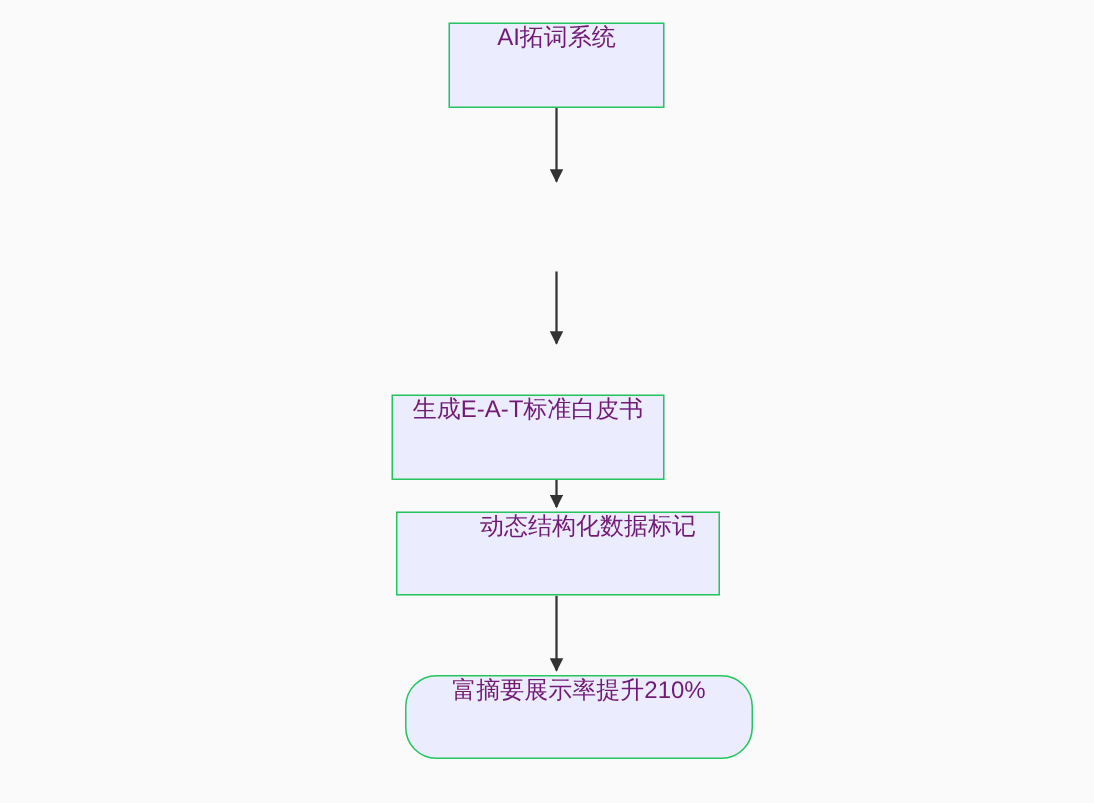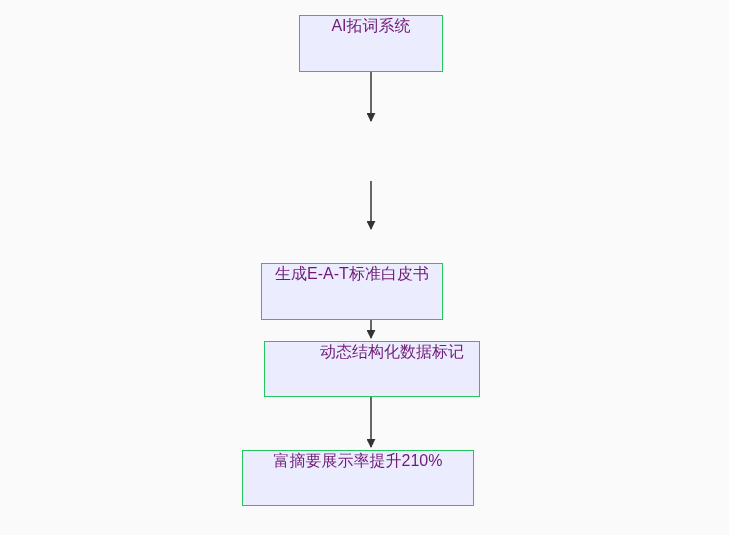--- a/index.html
+++ b/index.html
@@ -32,21 +32,21 @@
     justify-content: center;
     color: #701a75;
     font-size: 16px;
     line-height: 1.2;
     text-align: center;
   }
   .node1 { left: 299px; top: 15px;  width: 144px; height: 57px; }
   .node2 { left: 275px; top: 124px; width: 190px; height: 57px; }
   .node3 { left: 261px; top: 235px; width: 182px; height: 57px; margin-top: 28px; }
   .node4 { left: 264px; top: 341px; width: 216px; height: 56px; padding-left: 40px; }
-  .node5 { left: 242px; top: 450px; width: 232px; height: 56px; }
+  .node5 { left: 270px; top: 450px; width: 232px; height: 56px; border-radius: 21px; }
 </style>
 </head>
 <body>
 
 <div class="canvas">
 
   <svg class="edges" viewBox="0 0 729 535" xmlns="http://www.w3.org/2000/svg">
     <defs>
       <marker id="arrowhead" viewBox="0 0 10 10" refX="9" refY="5" markerWidth="6" markerHeight="6" orient="auto">
         <path d="M0,0 L10,5 L0,10 z" fill="#333333"></path>

